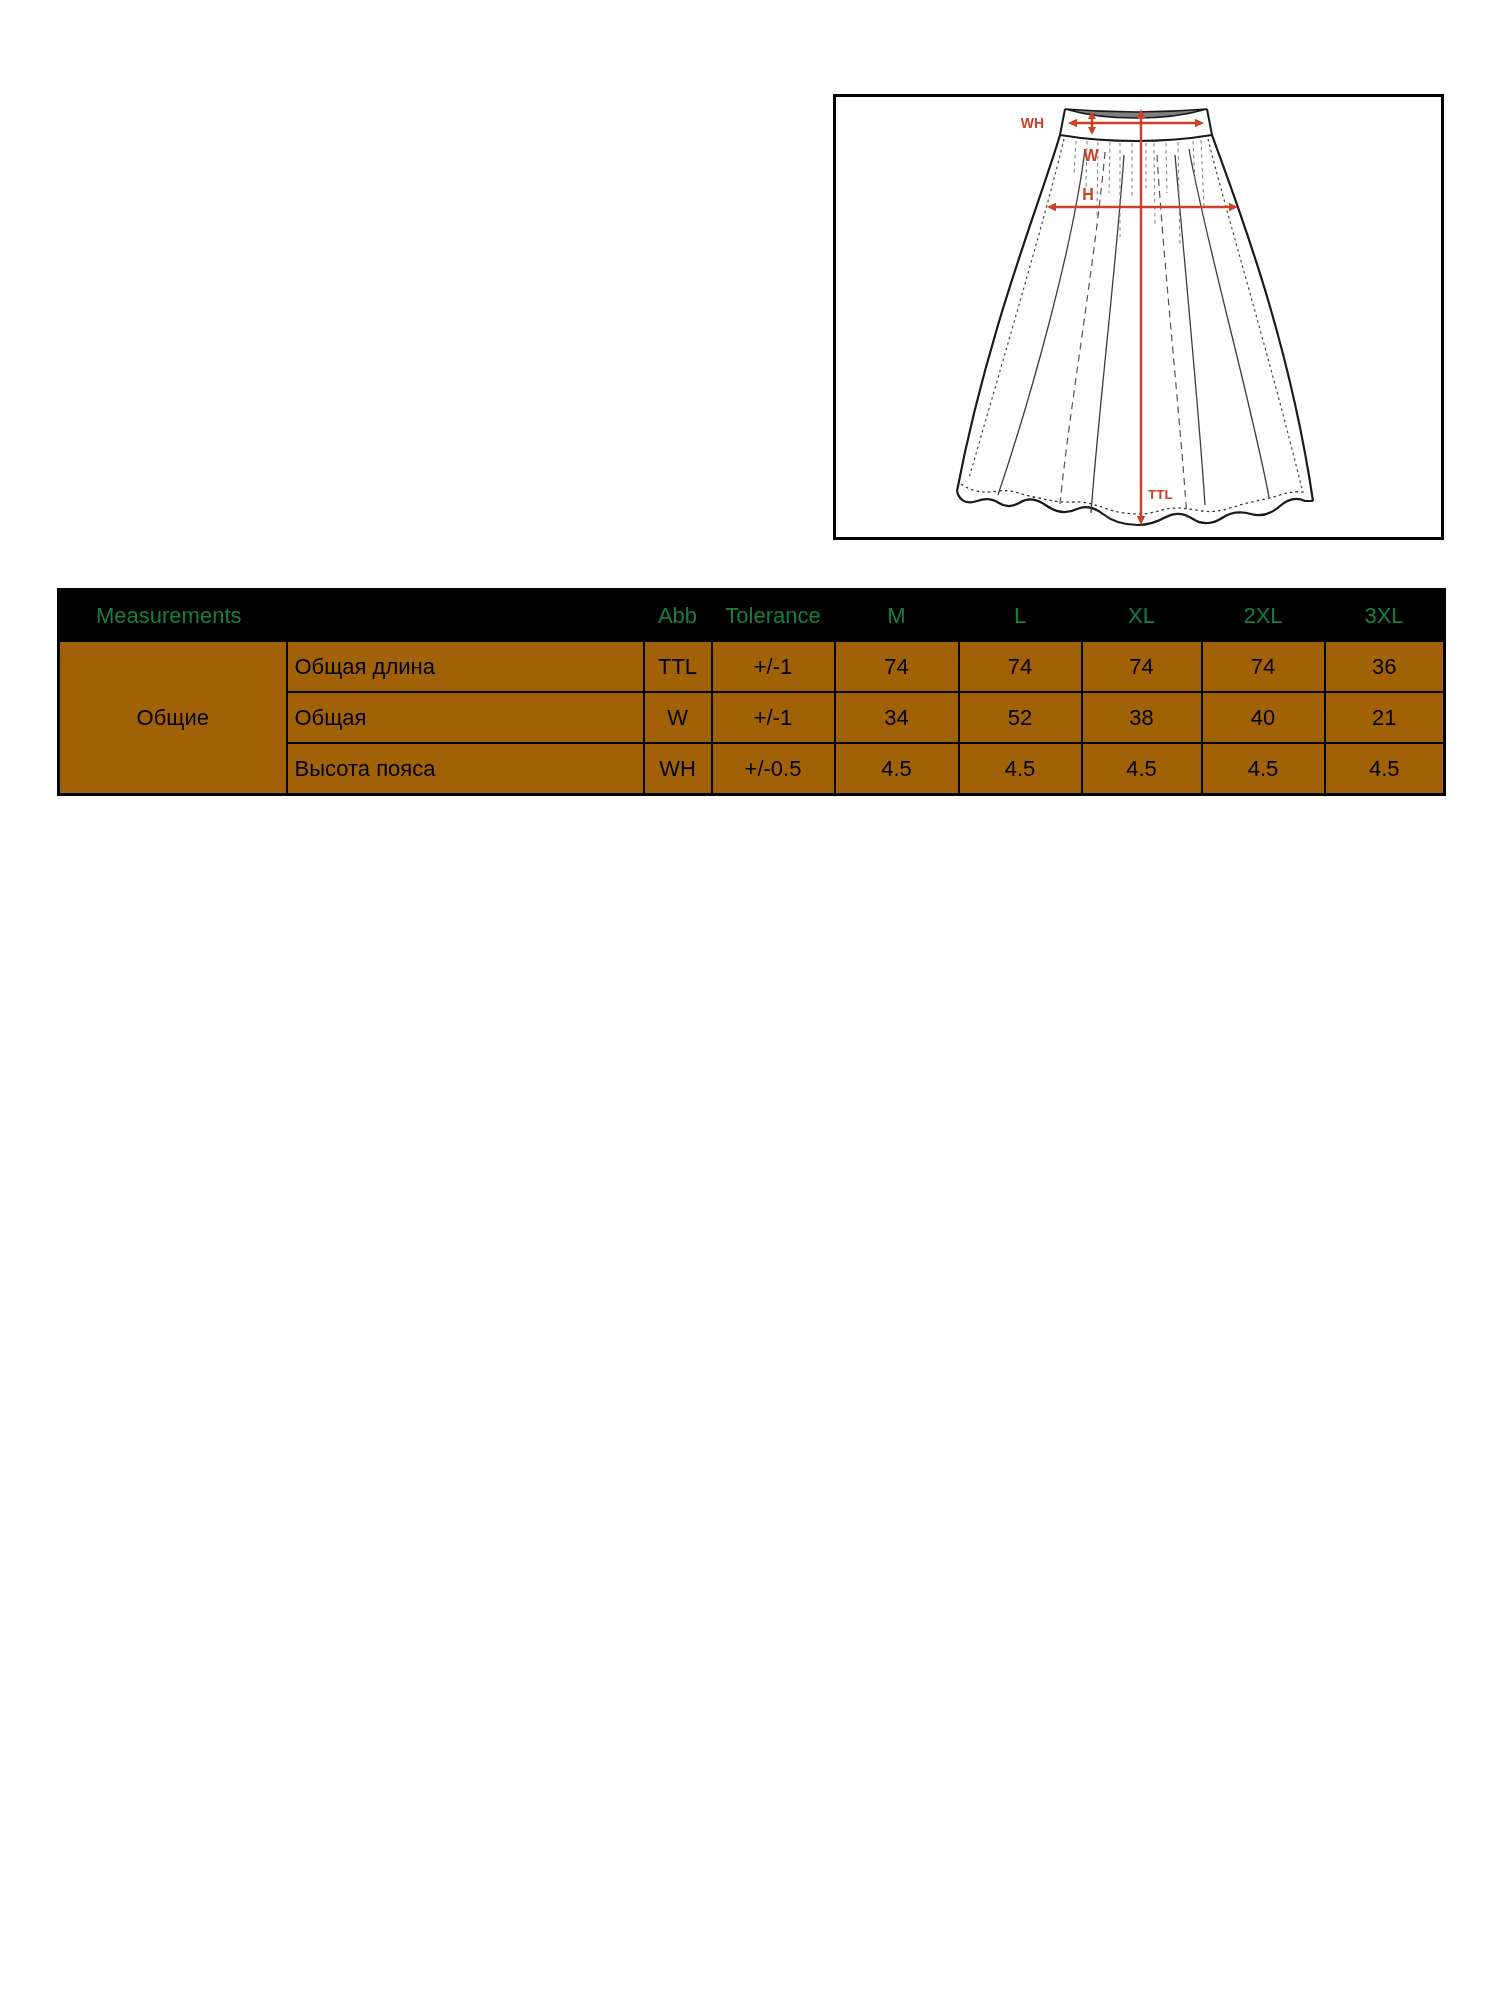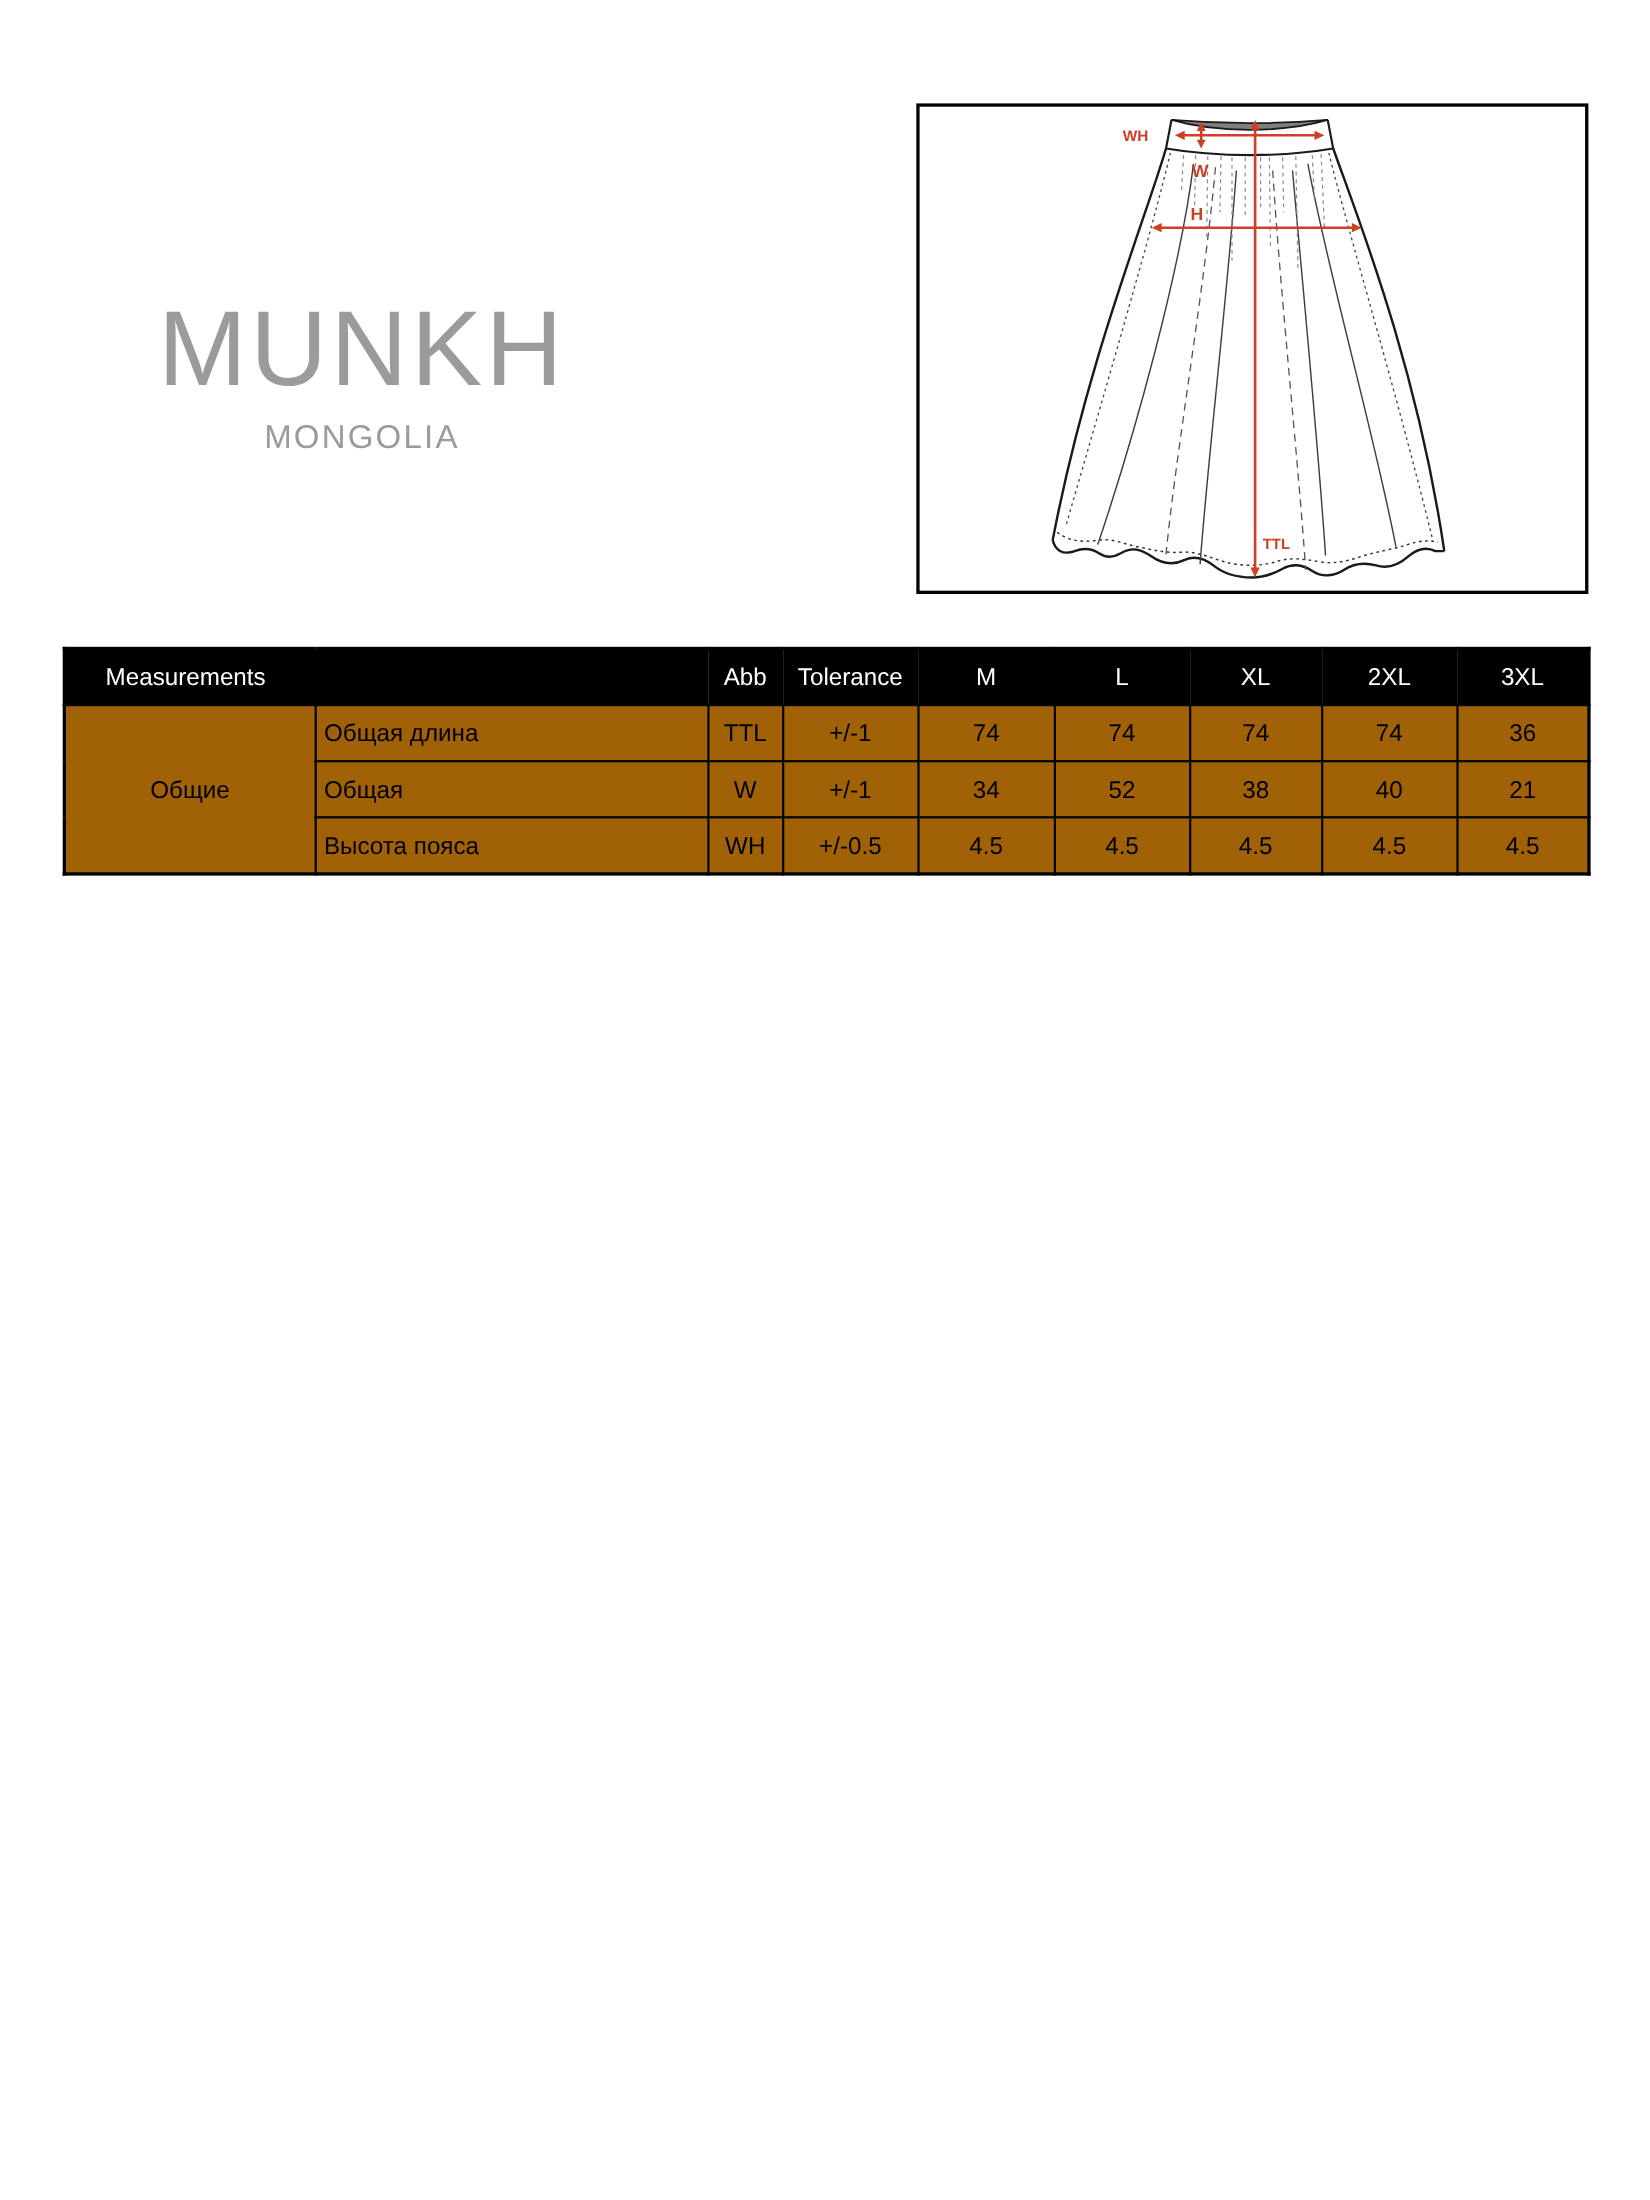--- a/index.html
+++ b/index.html
@@ -14,36 +14,32 @@
   
   .diagram-box{position:absolute;left:833px;top:94px;width:611px;height:446px;
                border:3px solid #000;box-sizing:border-box;background:#fff;}
   .diagram-box svg{display:block;width:100%;height:100%;}
   .redlbl{font-family:"Liberation Sans",sans-serif;font-weight:bold;fill:#cc4125;}
 
   
   .spec-table{position:absolute;left:57px;top:588px;width:1386px;
               border-collapse:collapse;table-layout:fixed;border:3px solid #000;
               font-size:22px;color:#000;}
-  .spec-table th{background:#000;color:#ffffff;font-weight:400;height:49px;
+  .spec-table th{background:#000;color:#15803d;font-weight:400;height:49px;
                  text-align:center;border:1px solid #000;padding:0;}
   .spec-table th.al{text-align:left;padding-left:36px;}
   .spec-table td{border:2px solid #000;height:49px;text-align:center;padding:0;
                  background:#a16207;}
   .spec-table td.name{text-align:left;padding-left:7px;}
 </style>
 </head>
 <body>
 
 <div class="page">
 
-  <div class="logo">
-    <div class="brand">MUNKH</div>
-    <div class="brand-sub">MONGOLIA</div>
-  </div>
 
   <div class="diagram-box">
     <svg viewBox="0 0 605 440" xmlns="http://www.w3.org/2000/svg">
 
       <path d="M229,12 C277,16 323,16 371,12 C330,24 270,24 229,12 Z" fill="#7f7f7f" stroke="#1a1a1a" stroke-width="1.6"></path>
 
       <path d="M229,12 L224,38 C272,46 328,46 376,38 L371,12" fill="none" stroke="#1a1a1a" stroke-width="2"></path>
 
       <path d="M224,38 C206,100 152,232 121,394" fill="none" stroke="#1a1a1a" stroke-width="2.2"></path>
       <path d="M376,38 C398,100 452,235 477,404" fill="none" stroke="#1a1a1a" stroke-width="2.2"></path>

